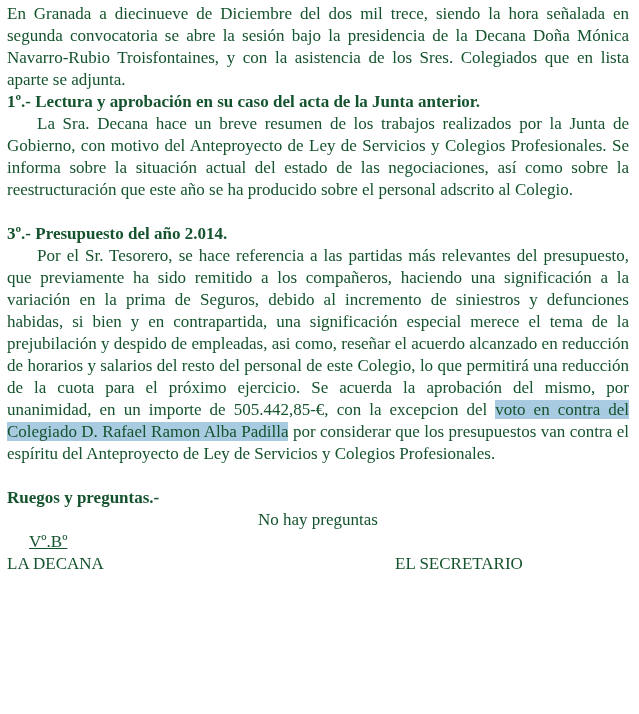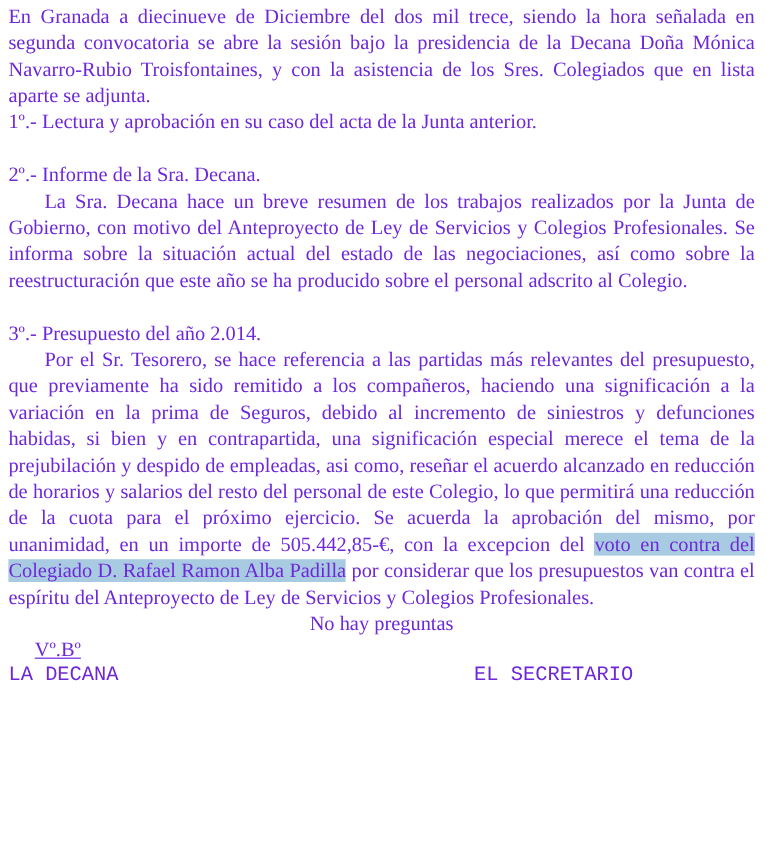--- a/index.html
+++ b/index.html
@@ -21,69 +21,68 @@
   }
   .para {
     margin: 0;
     text-align: justify;
   }
   .indent {
     text-indent: 30px;
   }
   .heading {
     margin: 0;
-    font-weight: normal;
+    font-weight: bold;
     text-align: left;
   }
   .gap-above {
     margin-top: 22px;
   }
   .plain-line {
     margin: 0;
     text-align: center;
   }
   .vb-line {
     margin: 0;
     padding-left: 22px;
     text-align: left;
     text-decoration: underline;
   }
   .sig-row {
     margin: 0;
     position: relative;
     text-align: left;
-    font-family: Liberation Mono, monospace;
   }
   .sig-right {
     position: absolute;
     left: 388px;
     top: 0;
   }
   .hl {
     
   }
 </style>
 </head>
 <body>
 
-<div class="page" style="background: rgb(255, 255, 255); color: #6d28d9;">
+<div class="page" style="background: rgb(255, 255, 255); color: #14532d;">
 
   <p class="para">En Granada a diecinueve de Diciembre del dos mil trece, siendo la hora señalada en segunda convocatoria se abre la sesión bajo la presidencia de la Decana Doña Mónica Navarro-Rubio Troisfontaines, y con la asistencia de los Sres. Colegiados que en lista aparte se adjunta.</p>
 
   <p class="heading">1º.- Lectura y aprobación en su caso del acta de la Junta anterior.</p>
 
 
-  <p class="heading gap-above">2º.- Informe de la Sra. Decana.</p>
 
   <p class="para indent">La Sra. Decana hace un breve resumen de los trabajos realizados por la Junta de Gobierno, con motivo  del Anteproyecto de Ley de Servicios y Colegios Profesionales. Se informa sobre la situación actual del estado de las negociaciones, así como sobre la reestructuración que este año se ha producido sobre el personal adscrito al Colegio.</p>
 
   <p class="heading gap-above">3º.- Presupuesto del año 2.014.</p>
 
   <p class="para indent"><span>Por el Sr. Tesorero, se hace referencia a las partidas más relevantes del presupuesto, que previamente ha sido remitido a los compañeros, haciendo  una significación a la variación en la prima de  Seguros, debido al incremento de siniestros y defunciones habidas, si bien y en contrapartida, una significación especial merece el tema de la prejubilación y despido de empleadas, asi como, reseñar el acuerdo alcanzado en reducción de horarios y salarios del resto del personal de este Colegio, lo que permitirá  una reducción de la cuota para el próximo ejercicio.  Se acuerda la aprobación del mismo, por unanimidad, en un importe de 505.442,85-€,  con la excepcion del </span><span class="hl" style="background: rgb(169, 203, 226);">voto en contra del Colegiado D. Rafael Ramon Alba Padilla</span><span> por considerar que los presupuestos van contra el espíritu del Anteproyecto de Ley de Servicios y Colegios Profesionales.</span></p>
 
+  <p class="heading gap-above">Ruegos y preguntas.-</p>
 
   <p class="plain-line">No hay preguntas</p>
 
   <p class="vb-line">Vº.Bº</p>
 
   <p class="sig-row">
     <span>LA DECANA</span>
     <span class="sig-right">EL SECRETARIO</span>
   </p>
 

